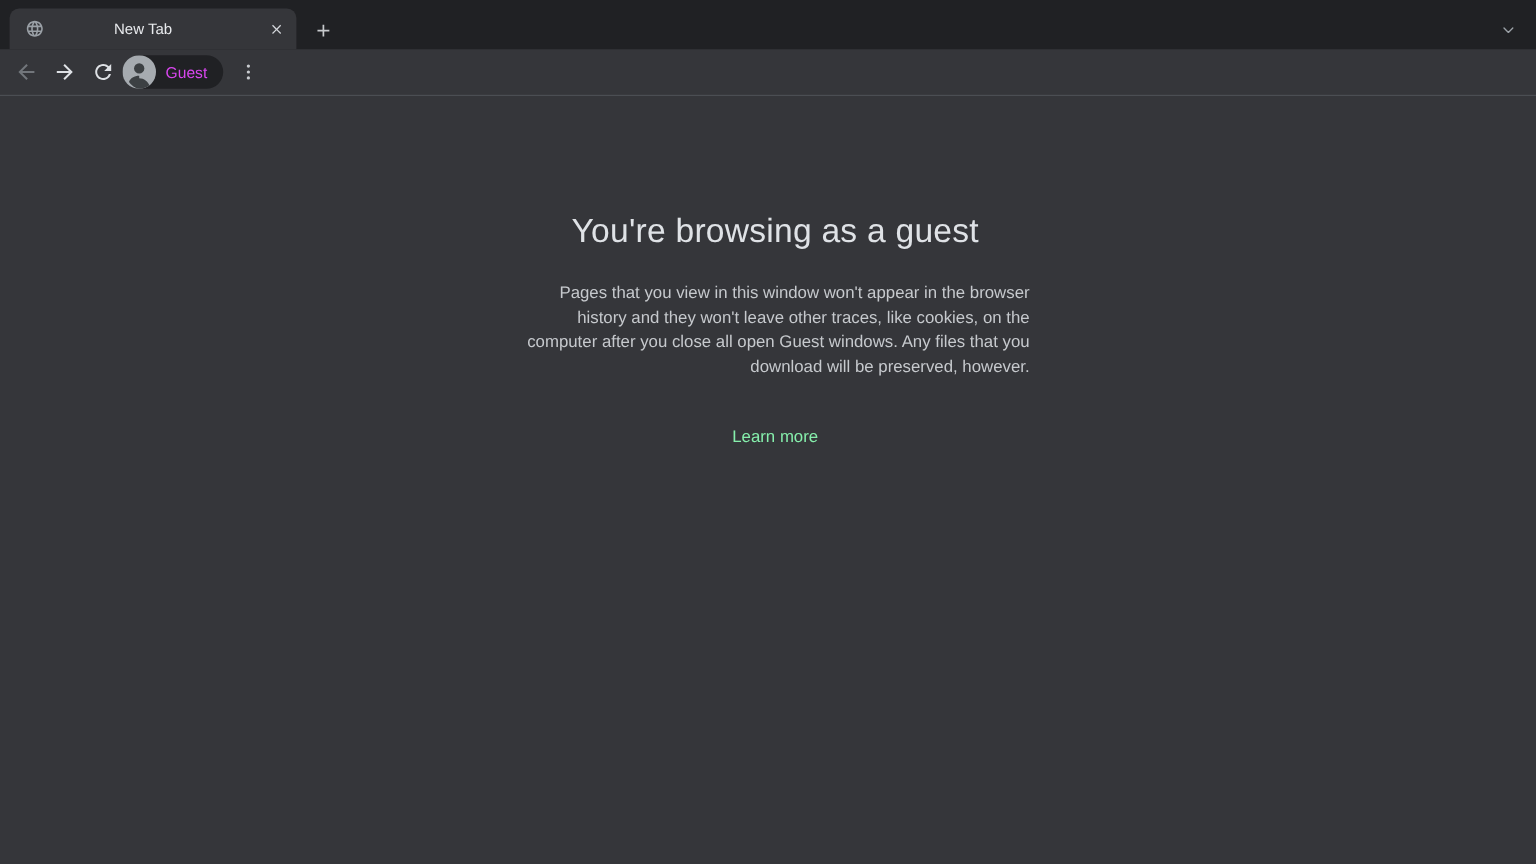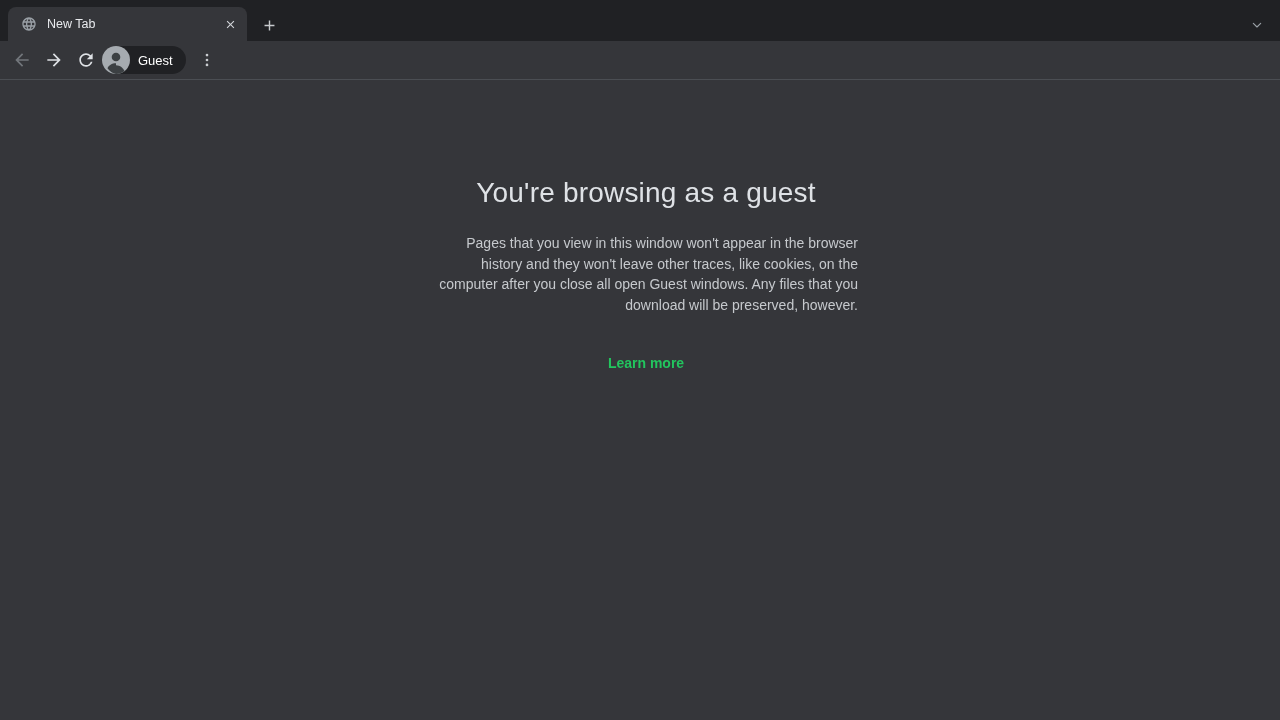--- a/index.html
+++ b/index.html
@@ -18,20 +18,21 @@
     background: #202124;
   }
   .tab {
     position: absolute;
     left: 8px; bottom: 0;
     width: 239px; height: 34px;
     background: #35363a;
     border-radius: 8px 8px 0 0;
     display: flex; align-items: center;
     padding: 0 8px 0 13px;
+    gap: 48px;
   }
   .tab-favicon { width: 16px; height: 16px; color: #9aa0a6; flex: 0 0 auto; }
   .tab-title {
     flex: 1;
     margin-left: 10px;
     color: #e8eaed;
     font-size: 12.5px;
     white-space: nowrap; overflow: hidden;
   }
   .tab-close {
@@ -103,21 +104,21 @@
     height: 28px;
     background: #202124;
     border-radius: 14px;
     display: flex; align-items: center;
     padding-right: 13px;
     cursor: pointer;
   }
   .avatar { width: 28px; height: 28px; display: block; }
   .profile-label {
     margin-left: 8px;
-    color: #ffffff;
+    color: #d946ef;
     font-size: 13px;
     font-weight: 500;
   }
   .menu-btn {
     flex: 0 0 auto;
     width: 30px; height: 30px;
     margin-left: 6px;
     display: flex; align-items: center; justify-content: center;
     color: #c9ccd0; cursor: pointer; border-radius: 50%;
   }
@@ -144,22 +145,22 @@
     margin: 24px auto 0;
     text-align: right;
     font-size: 14px;
     line-height: 20.5px;
     color: #c6c9cd;
   }
   .learn-more {
     display: inline-block;
     margin-top: 40px;
     font-size: 14px;
-    font-weight: 700;
-    color: #22c55e;
+    font-weight: 400;
+    color: #86efac;
     text-decoration: none;
     cursor: pointer;
   }
 </style>
 </head>
 <body>
 
 <div class="tabstrip">
   <div class="tab">
     <span class="tab-favicon">

